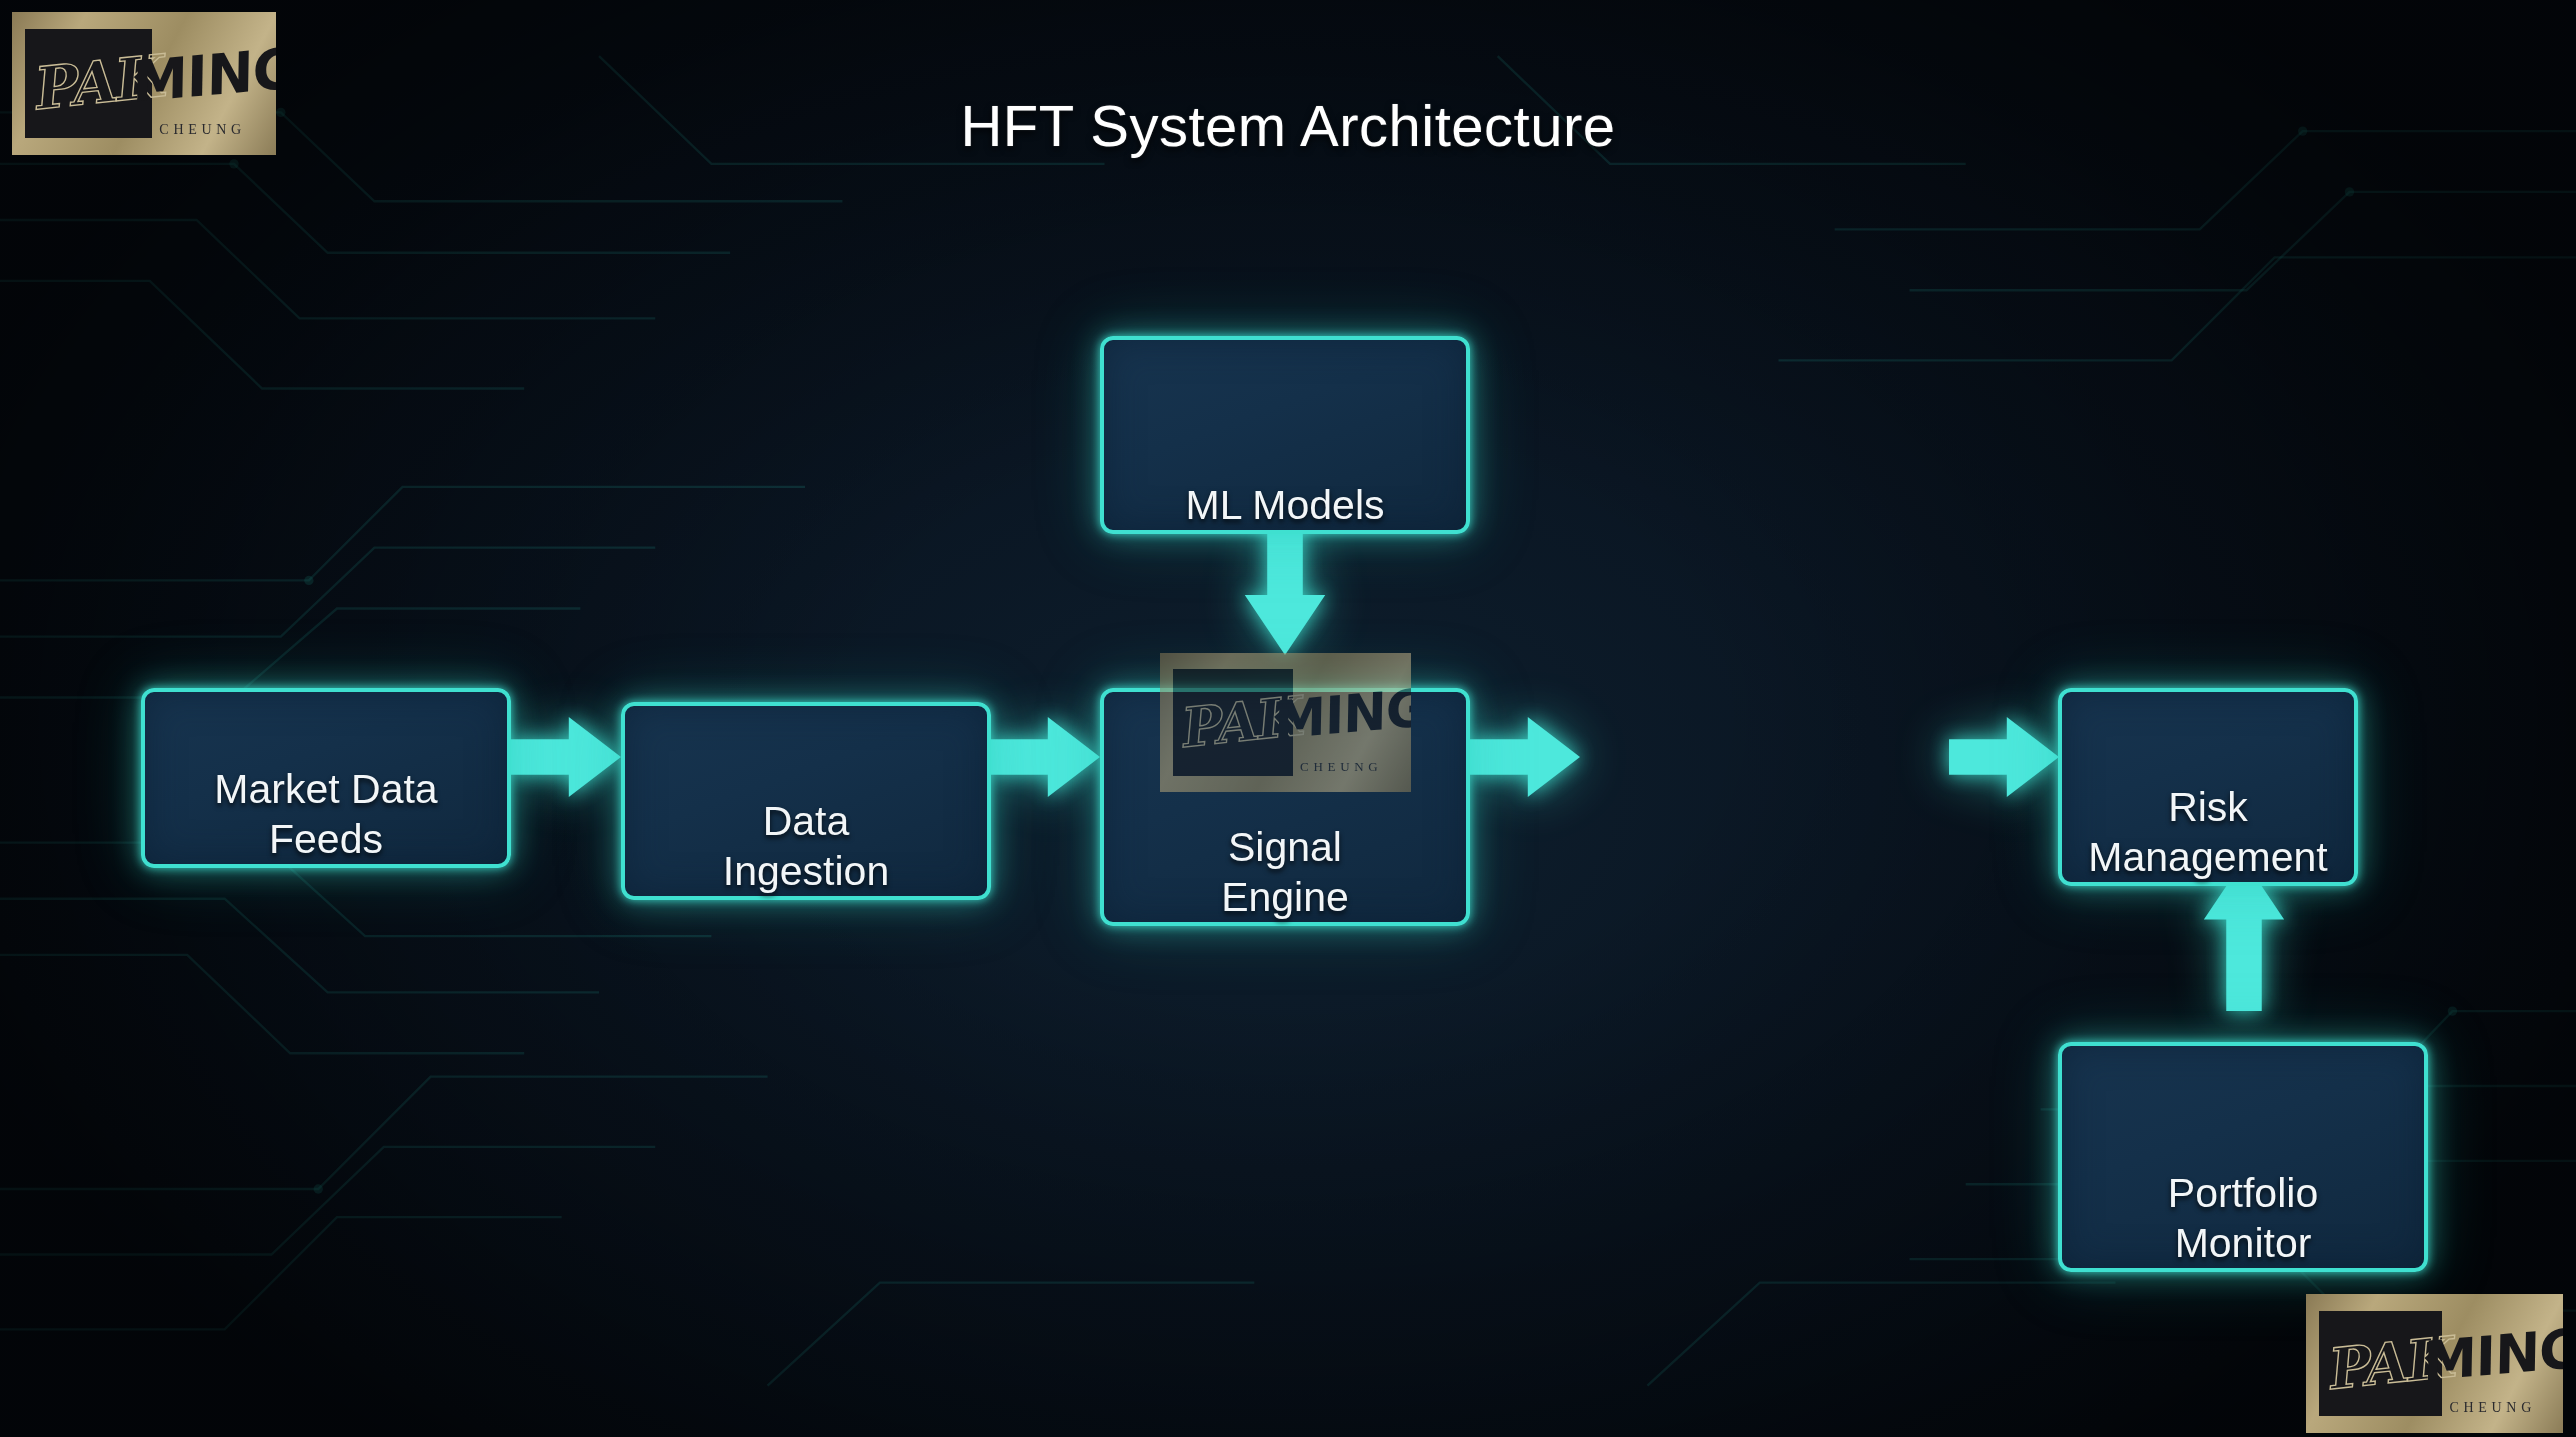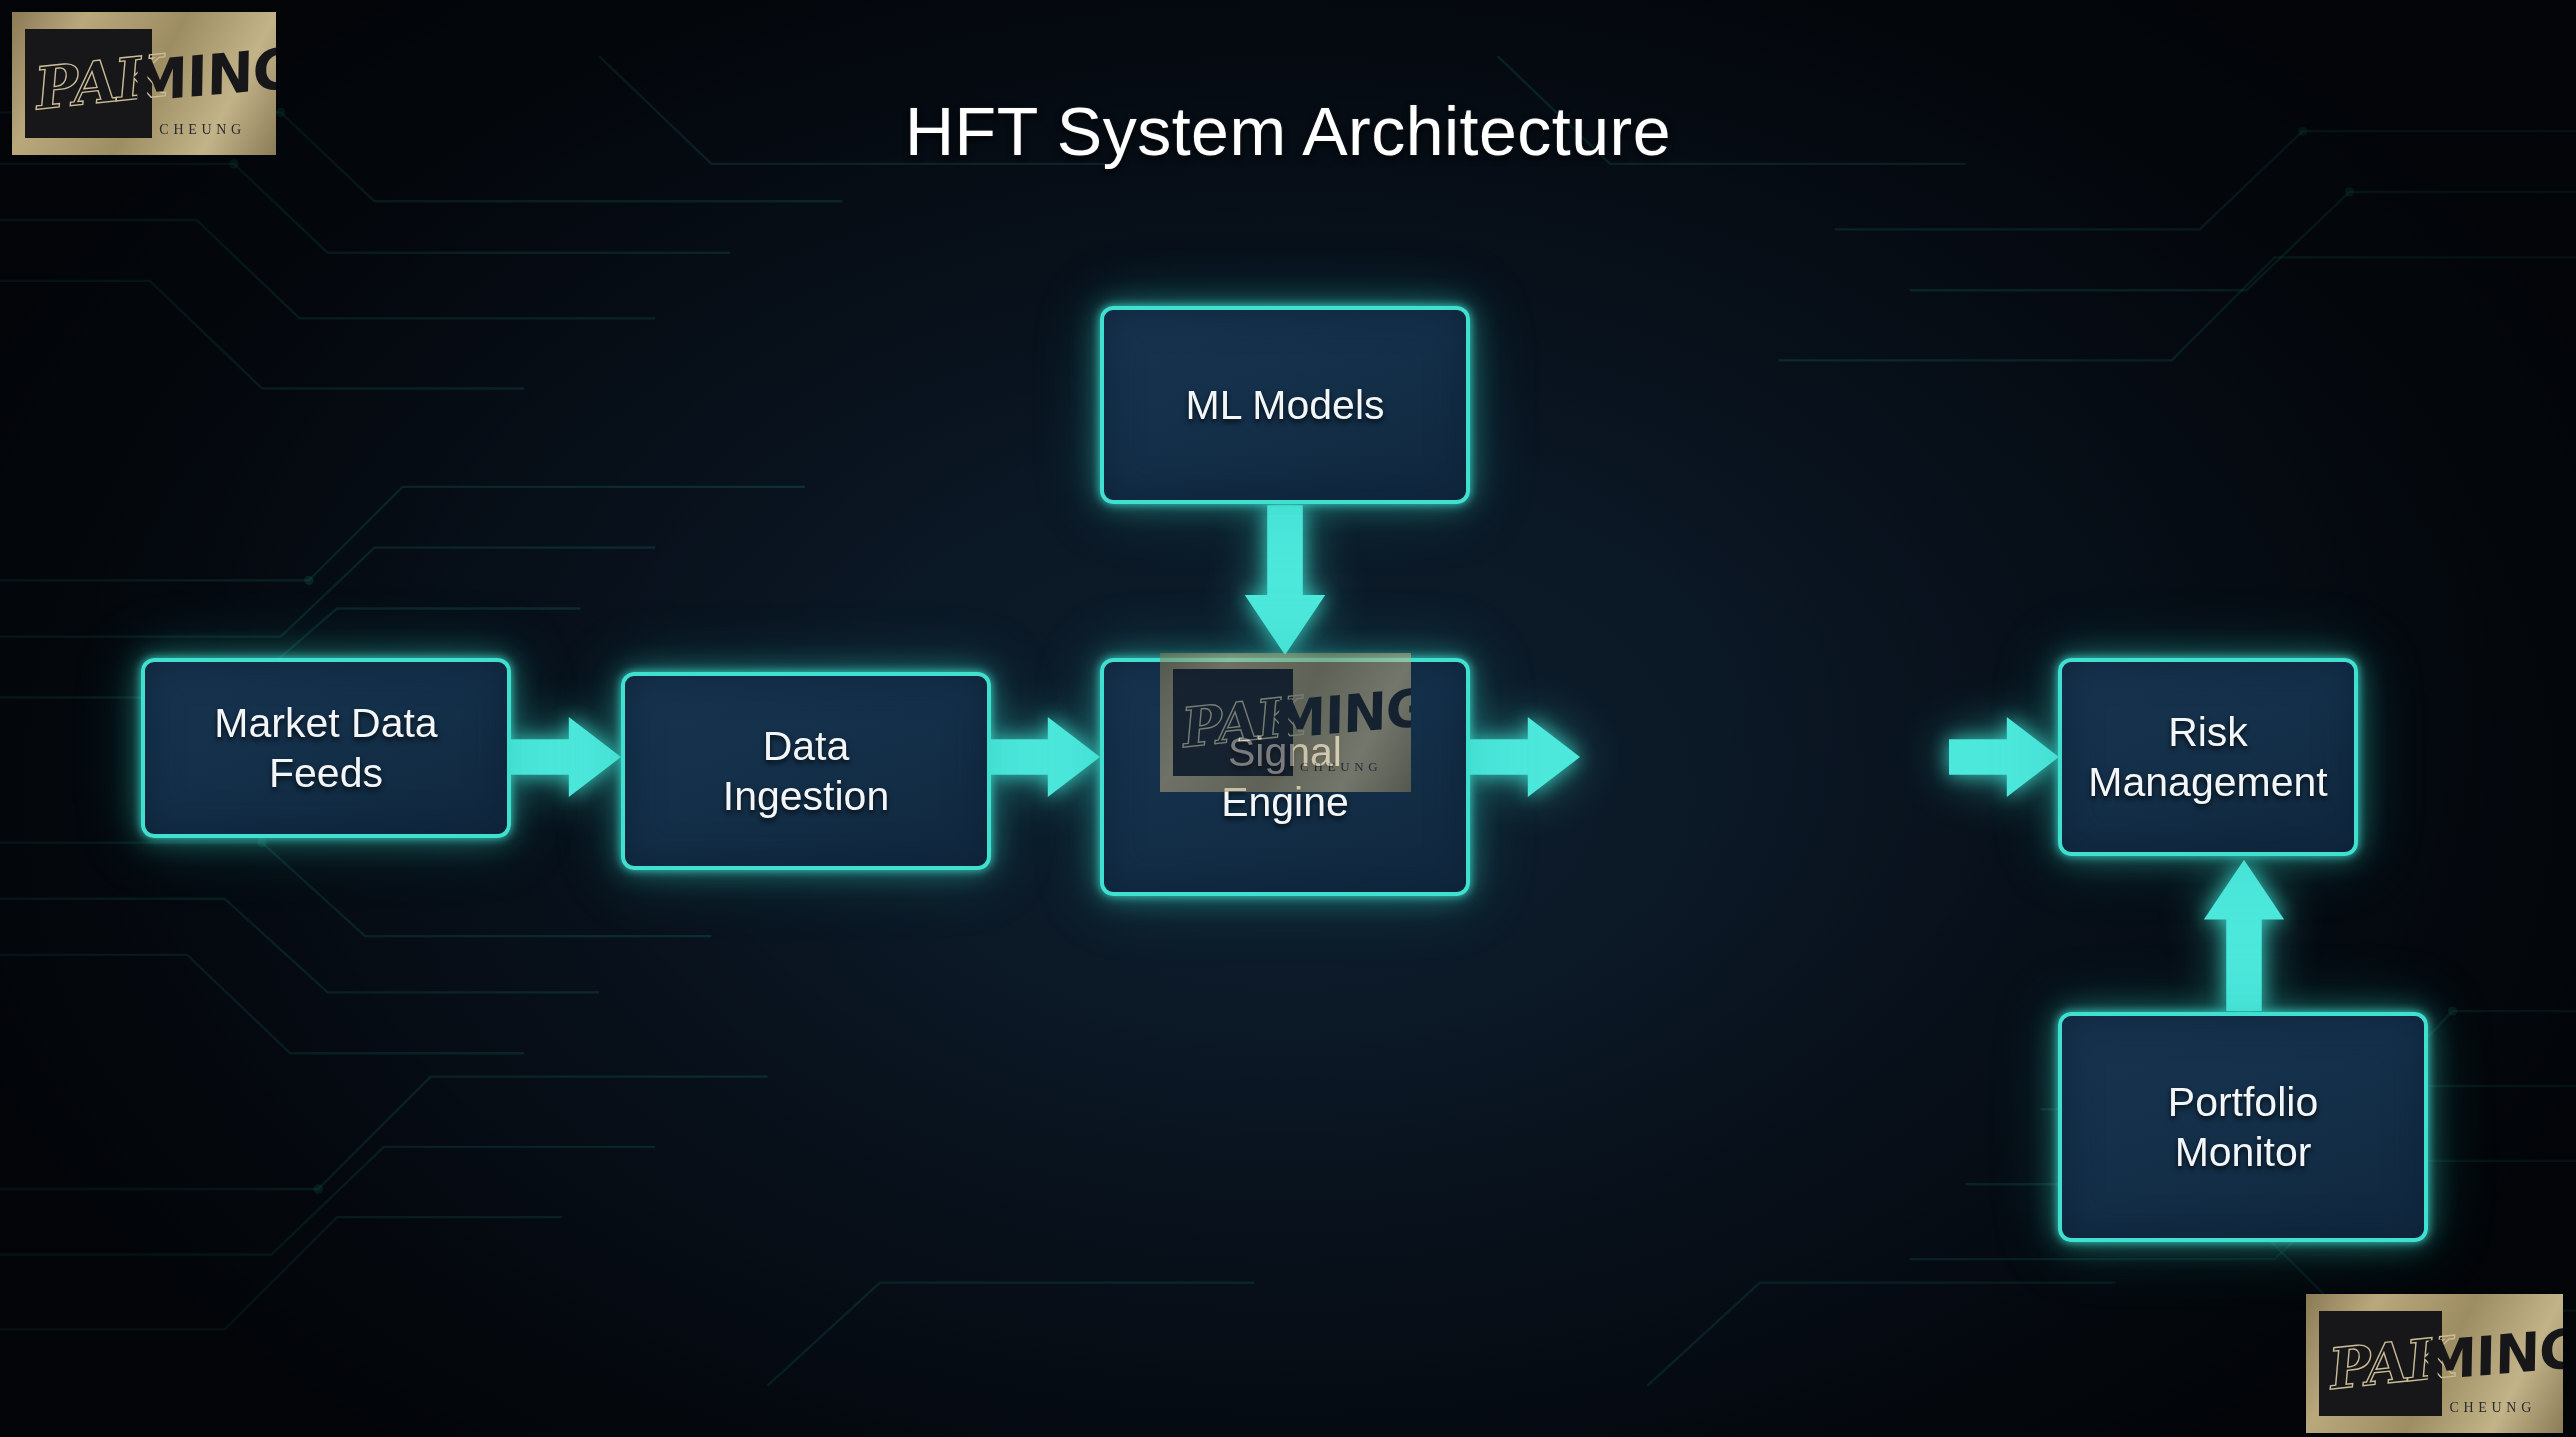--- a/index.html
+++ b/index.html
@@ -35,41 +35,42 @@
         rgba(0,0,0,0) 30%, rgba(0,0,0,0.35) 75%, rgba(0,0,0,0.62) 100%);
   }
 
   
   .title {
     position: absolute;
     left: 0; right: 0;
     top: 92px;
     text-align: center;
     color: #ffffff;
-    font-size: 68px;
+    font-size: 58px;
     font-weight: 400;
     letter-spacing: 0.5px;
     text-shadow: 0 2.8px 7.5px rgba(0,0,0,0.85), 0 0 1.9px rgba(255,255,255,0.25);
   }
 
   
   .node {
     position: absolute;
     box-sizing: border-box;
     border: 4.7px solid #3fe0d0;
     border-radius: 13px;
     background: linear-gradient(160deg, #17344f 0%, #14304a 40%, #10283e 100%);
     box-shadow:
       0 0 9.4px rgba(63,224,208,0.85),
       0 0 30px rgba(63,224,208,0.45),
       0 0 66px rgba(40,190,180,0.25),
       inset 0 0 37px rgba(10,30,50,0.6);
     display: flex;
-    align-items: center;
+    align-items: flex-end;
     justify-content: center;
+    margin-top: 30px;
   }
   .node-label {
     color: #f2f6f8;
     font-size: 41px;
     line-height: 1.22;
     text-align: center;
     white-space: pre-line;
     text-shadow: 0 2.8px 5.6px rgba(0,0,0,0.75);
   }
 

